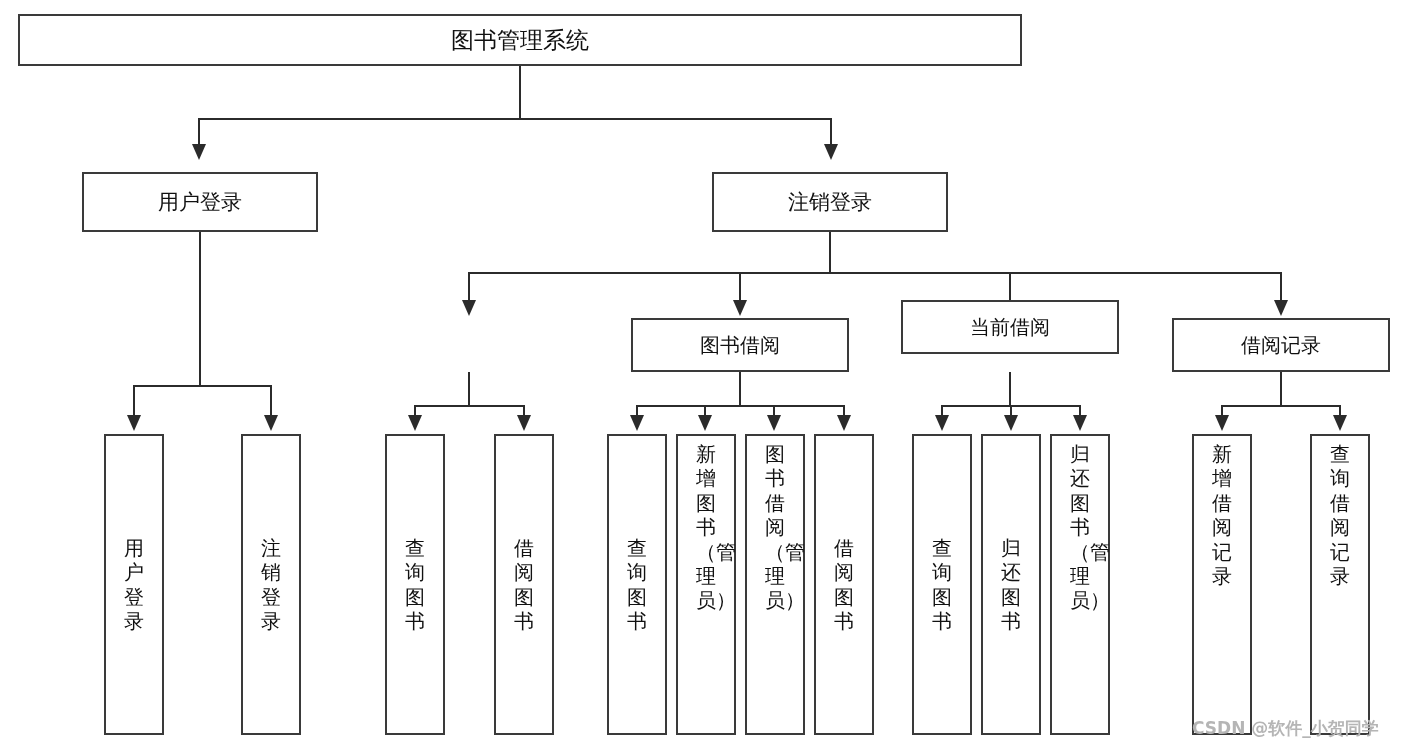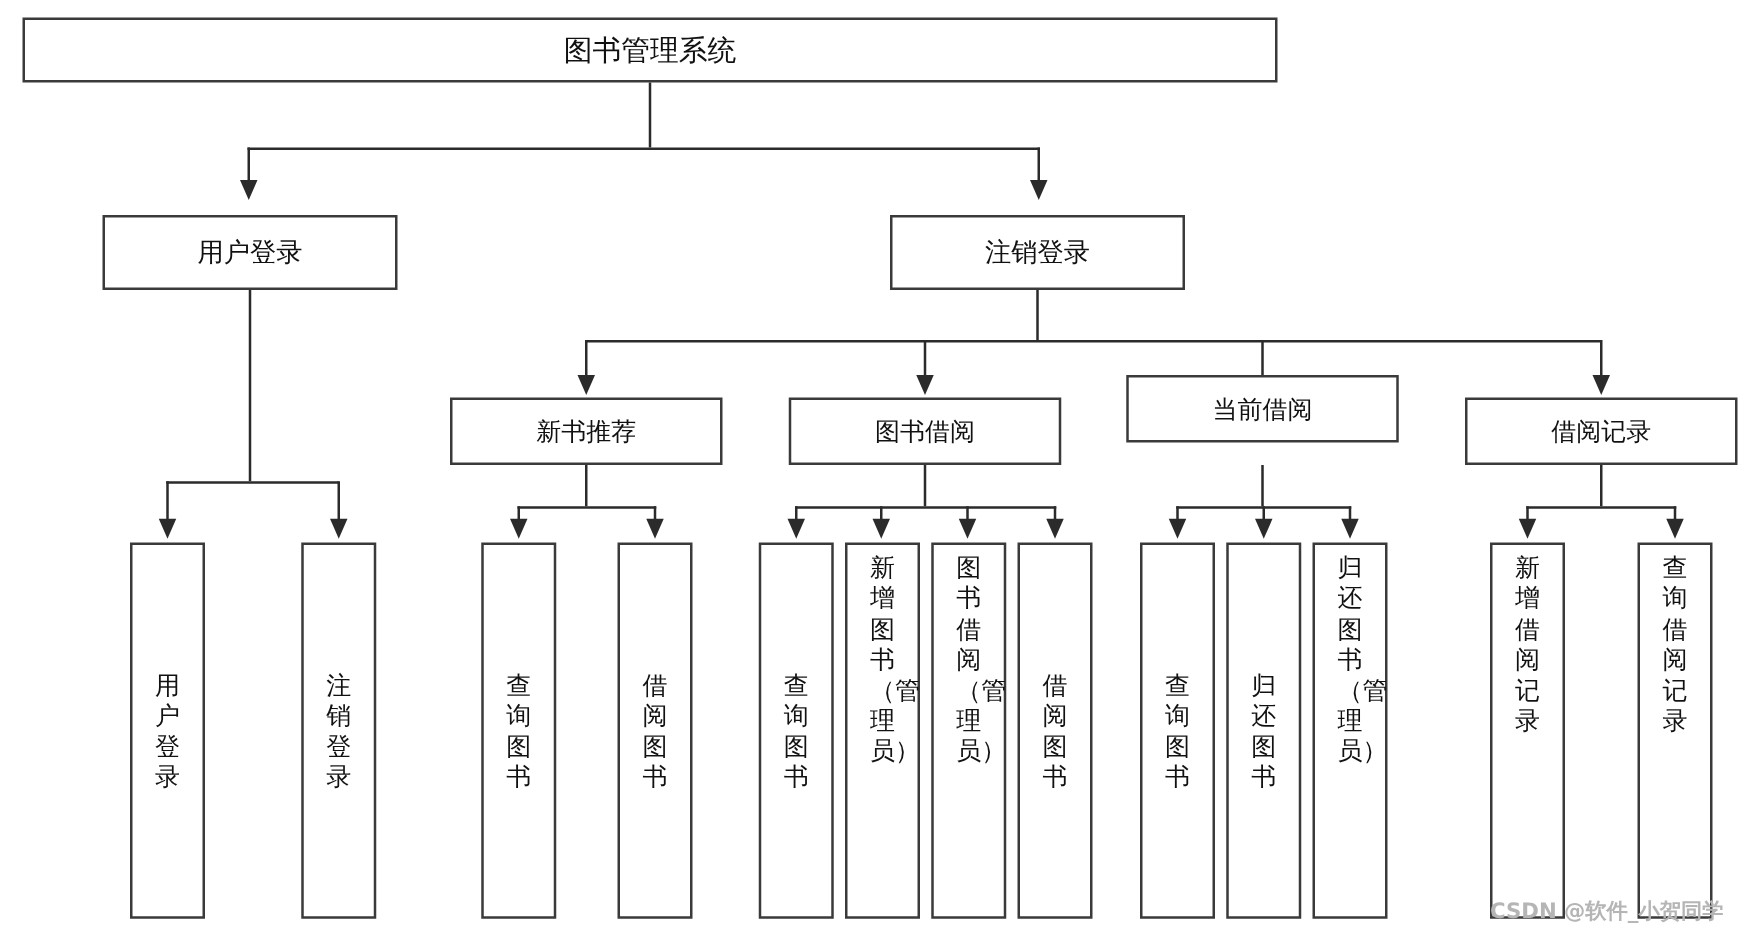--- a/index.html
+++ b/index.html
@@ -109,23 +109,20 @@
   <div class="edge h" style="left:468px; top:272px; width:812px;"></div>
   <div class="edge v" style="left:468px; top:272px; height:30px;"></div>
   <div class="edge v" style="left:739px; top:272px; height:30px;"></div>
   <div class="edge v" style="left:1009px; top:272px; height:30px;"></div>
   <div class="edge v" style="left:1280px; top:272px; height:30px;"></div>
   <div class="arrow" style="left:462px; top:300px;"></div>
   <div class="arrow" style="left:733px; top:300px;"></div>
   <div class="arrow" style="left:1003px; top:300px;"></div>
   <div class="arrow" style="left:1274px; top:300px;"></div>
 
-  <div class="node level2" style="left:360px; top:318px; width:218px; height:54px;">
-    <span>新书推荐</span>
-  </div>
   <div class="node level2" style="left:631px; top:318px; width:218px; height:54px;">
     <span>图书借阅</span>
   </div>
   <div class="node level2" style="left:901px; top:300px; width:218px; height:54px;">
     <span>当前借阅</span>
   </div>
   <div class="node level2" style="left:1172px; top:318px; width:218px; height:54px;">
     <span>借阅记录</span>
   </div>
 

